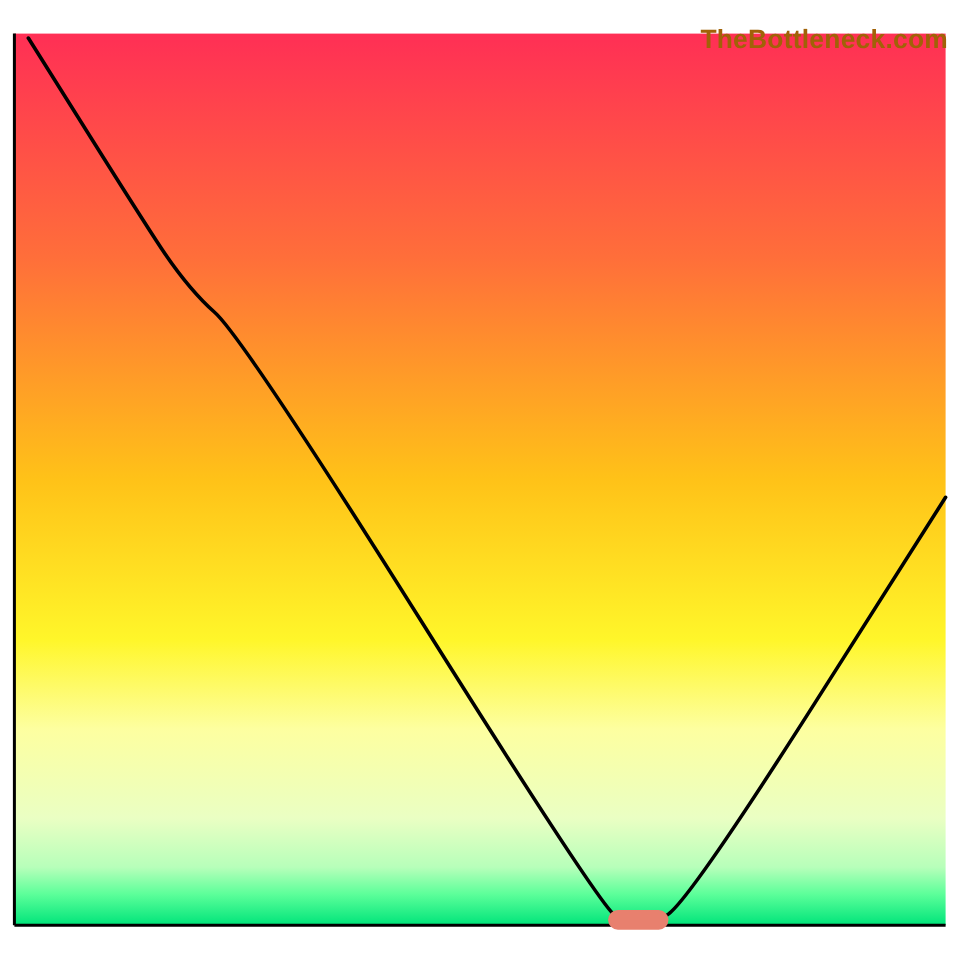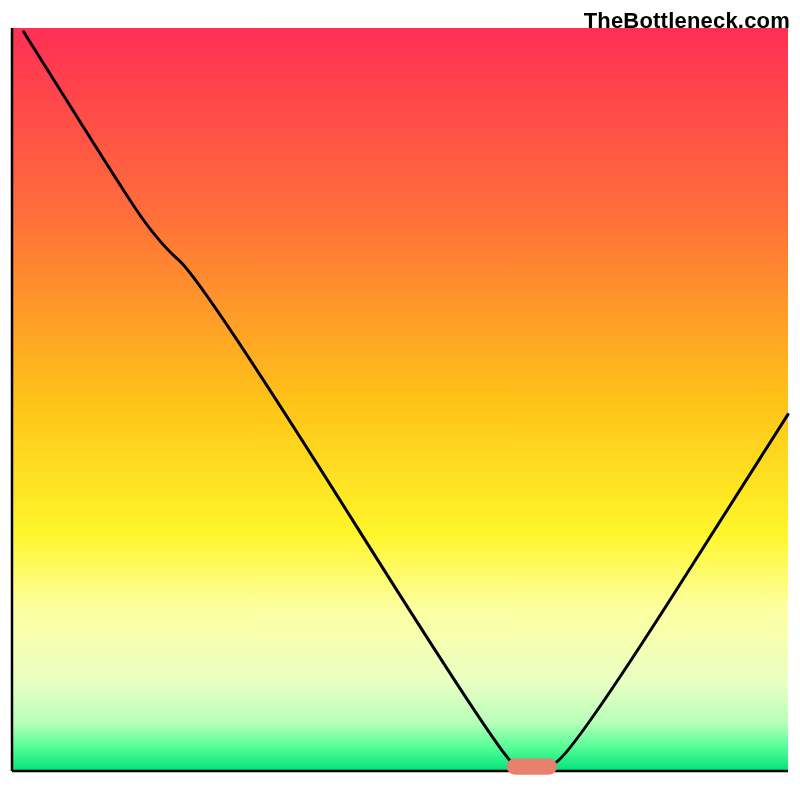--- a/index.html
+++ b/index.html
@@ -16,25 +16,25 @@
     width: 800px;
     height: 800px;
   }
   svg {
     position: absolute;
     top: 0;
     left: 0;
   }
   .watermark {
     position: absolute;
-    top: 8px;
+    top: 20px;
     right: 10px;
     font-size: 22px;
     font-weight: 600;
-    color: #000000;
+    color: #a16207;
     letter-spacing: 0.2px;
     user-select: none;
   }
 </style>
 </head>
 <body>
 
 <div class="canvas-wrap">
 
   <svg width="800" height="800" viewBox="0 0 800 800">

